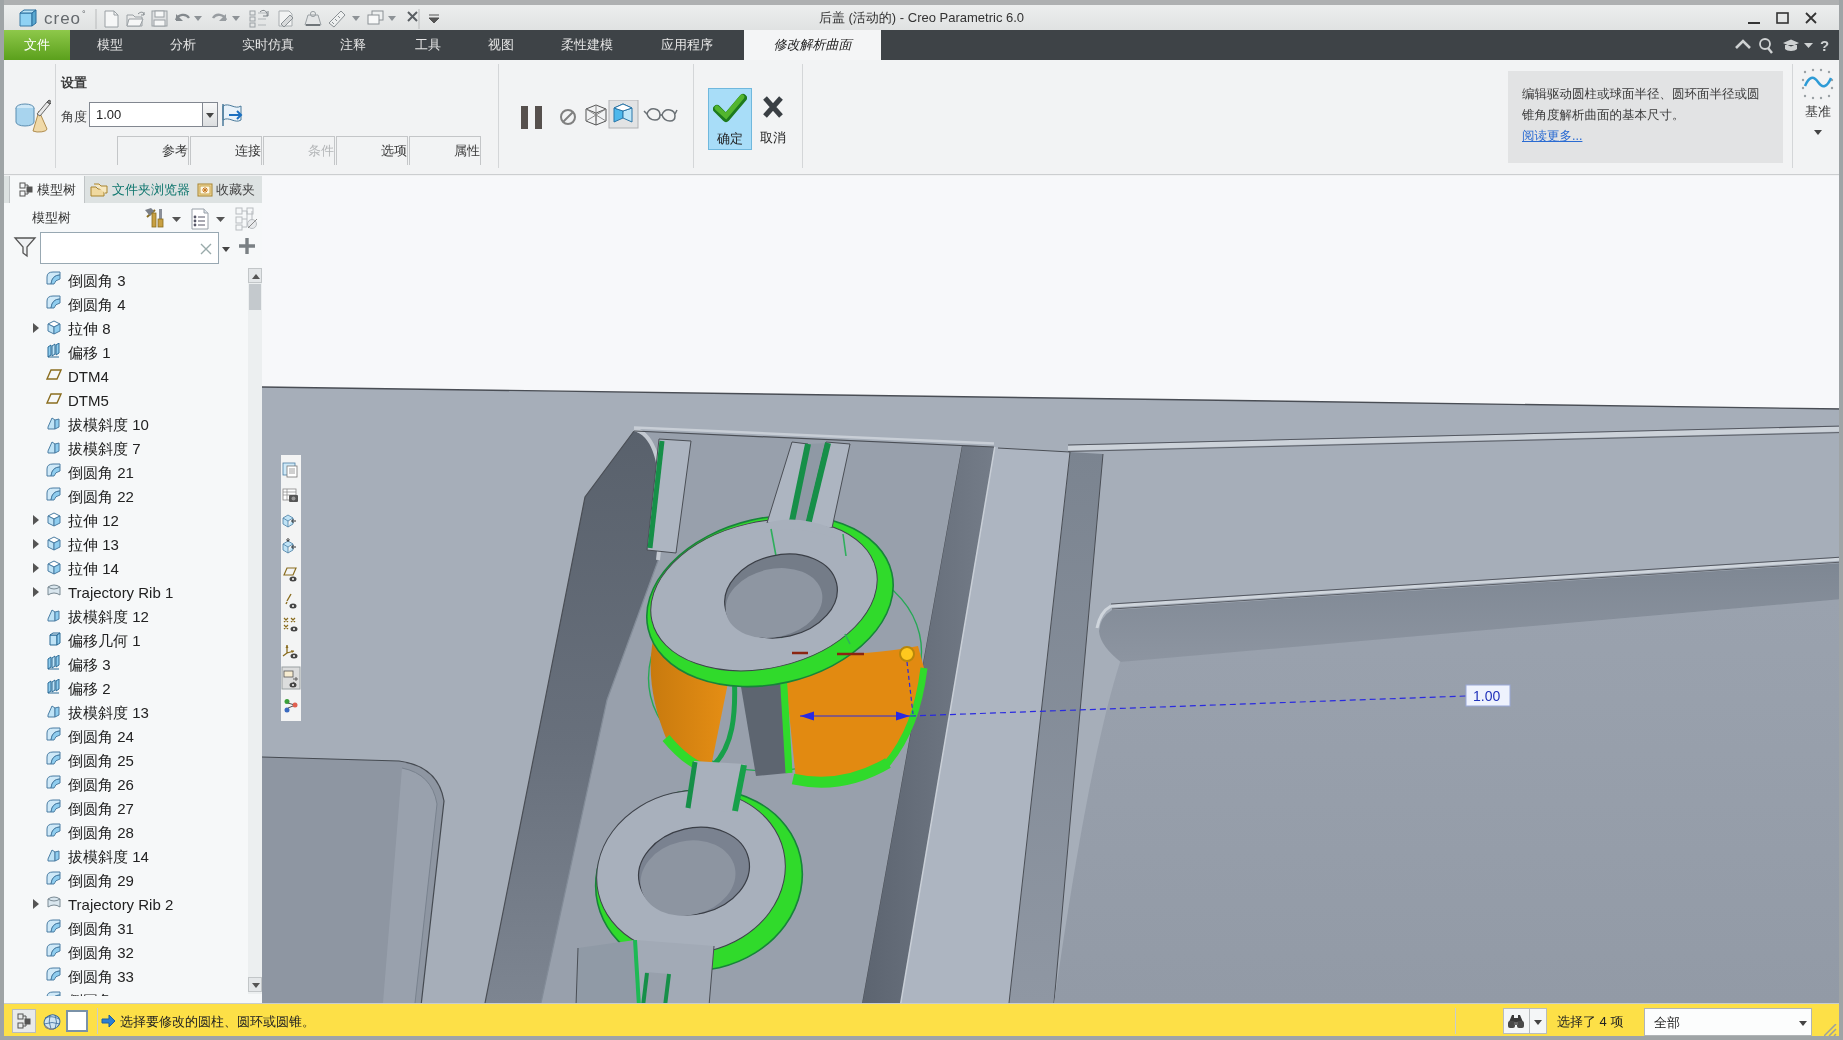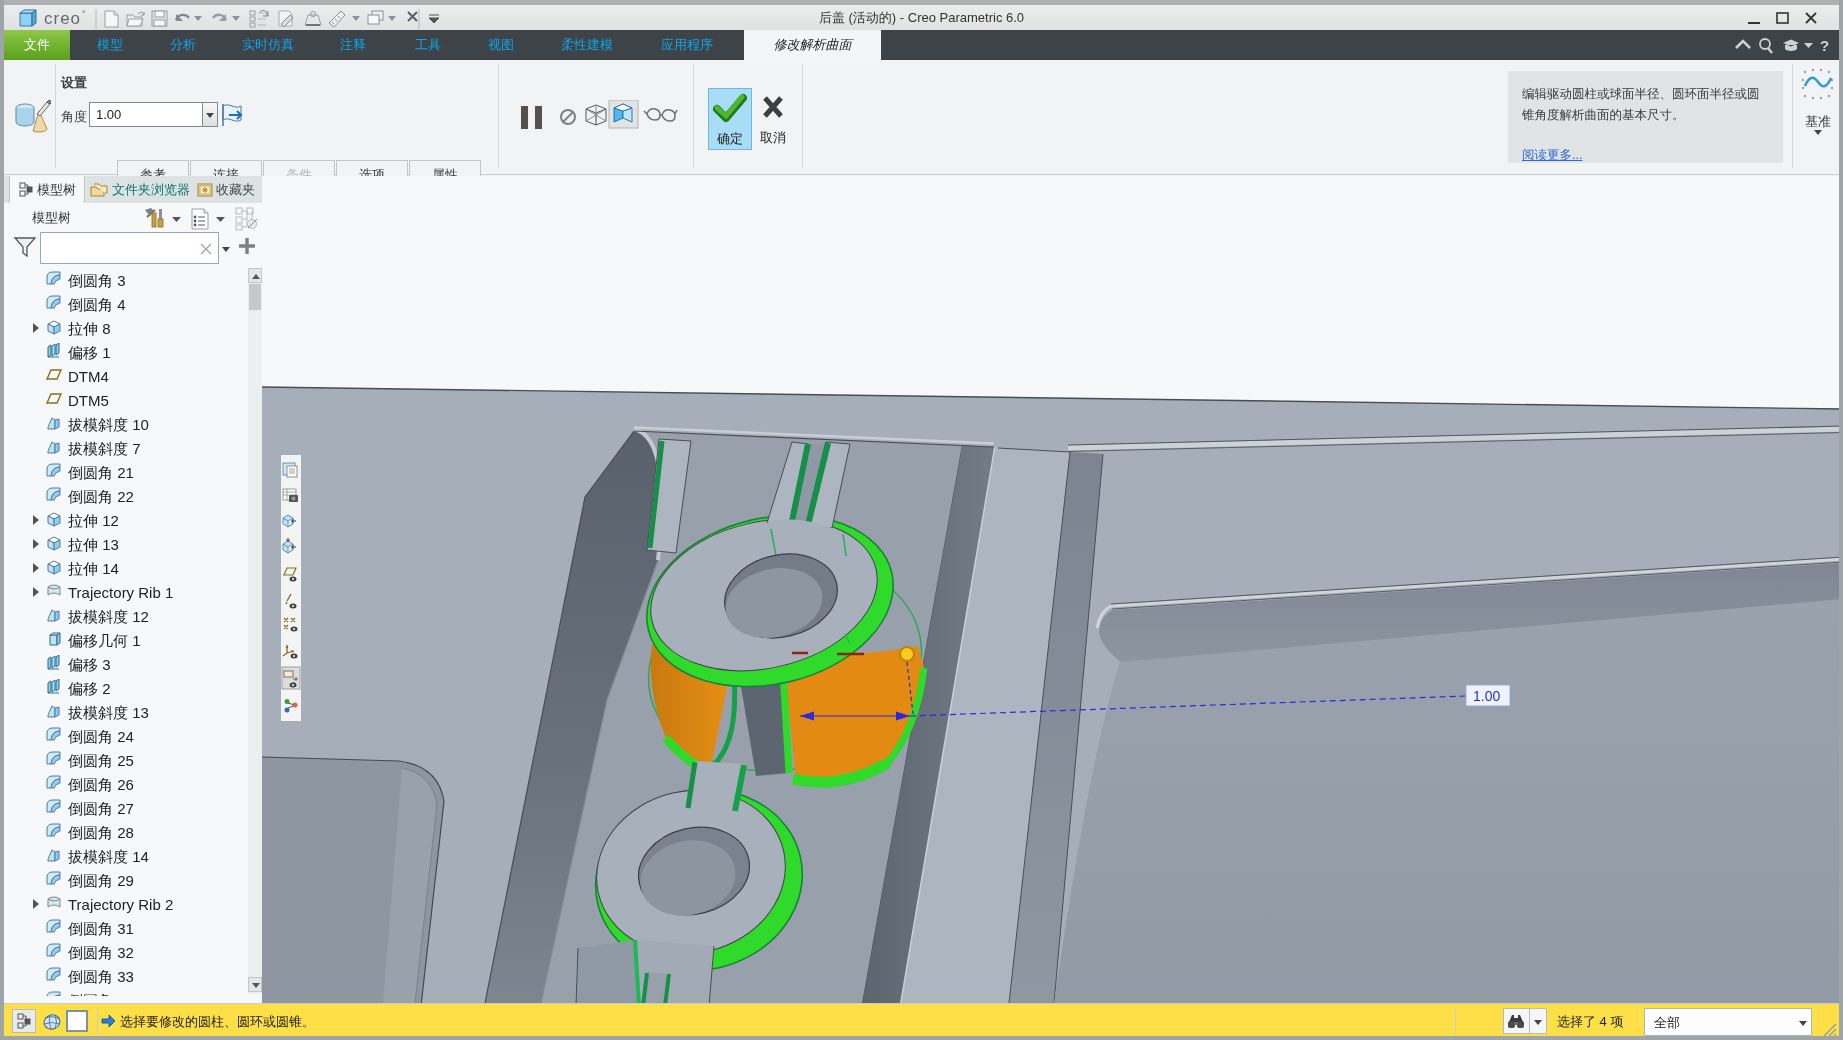--- a/index.html
+++ b/index.html
@@ -4,33 +4,33 @@
 <style>
 * { margin:0; padding:0; box-sizing:border-box; }
 html,body { width:1843px; height:1040px; overflow:hidden; font-family:"Liberation Sans",sans-serif; }
 #win { position:absolute; left:0; top:0; width:1843px; height:1040px; background:#f1f2f3; }
 .abs { position:absolute; }
 
 #titlebar { position:absolute; left:4px; top:5px; width:1835px; height:25px; background:linear-gradient(#eceeee,#e0e2e2); }
 #title-text { position:absolute; left:0; right:0; top:4px; text-align:center; font-size:13px; color:#333; }
 
 #tabbar { position:absolute; left:4px; top:30px; width:1835px; height:30px; background:#3e4347; }
-.rtab { position:absolute; top:0; height:30px; line-height:30px; color:#0ea5e9; font-size:13px; text-align:center; }
+.rtab { position:absolute; top:0; height:30px; line-height:30px; color:#e5e5e5; font-size:13px; text-align:center; }
 #tab-file { left:0; width:66px; background:linear-gradient(#8ec84a,#5ba01c); color:#fff; }
 #tab-active { background:#f4f5f6; color:#222; font-style:italic; }
 
 #ribbon { position:absolute; left:4px; top:60px; width:1835px; height:115px; background:#f2f3f4; border-bottom:1px solid #ccced0; }
 .vsep { position:absolute; top:4px; height:104px; width:1px; background:#d4d6d8; }
 #lbl-shezhi { position:absolute; left:57px; top:14px; font-size:13px; font-weight:bold; color:#3c3c3c; }
 #lbl-jiaodu { position:absolute; left:57px; top:48px; font-size:13px; color:#3c3c3c; }
 #angle-box { position:absolute; left:85px; top:42px; width:114px; height:25px; background:#fff; border:1px solid #828790; font-size:13px; color:#222; line-height:23px; padding-left:6px; }
 #angle-drop { position:absolute; left:199px; top:42px; width:15px; height:25px; background:linear-gradient(#f8f8f8,#dcdee0); border:1px solid #828790; border-left:none; }
 .darr { width:0; height:0; border-left:4px solid transparent; border-right:4px solid transparent; border-top:5px solid #444; position:absolute; }
 
-.pbtn { position:absolute; top:100px; height:29px; width:72px; background:#f2f3f4; border:1px solid #c4c6c8; border-bottom:none; font-size:13px; color:#3a3a3a; text-align:center; line-height:27px; }
+.pbtn { position:absolute; top:76px; height:29px; width:72px; background:#f2f3f4; border:1px solid #c4c6c8; border-bottom:none; font-size:13px; color:#3a3a3a; text-align:right; line-height:27px; }
 
 #okbtn { position:absolute; left:704px; top:28px; width:44px; height:62px; background:#a8ddf8; border:1px solid #70b8dd; text-align:center; }
 #okbtn div { font-size:13px; color:#222; margin-top:3px; }
 #cancel { position:absolute; left:752px; top:28px; width:34px; height:62px; text-align:center; }
 #cancel div { font-size:13px; color:#222; margin-top:3px; }
 
 #tooltip { position:absolute; left:1504px; top:11px; width:275px; height:92px; background:#e2e3e4; font-size:12.5px; color:#3a3a3a; padding:13px 0 0 14px; line-height:21px; }
 #tooltip a { color:#2a6bd2; text-decoration:underline; }
 #jizhun { position:absolute; left:1795px; top:8px; width:38px; text-align:center; font-size:13px; color:#3c3c3c; }
 
@@ -219,41 +219,41 @@
       </svg>
       <div>确定</div>
     </div>
     <div id="cancel">
       <svg width="24" height="30" viewBox="0 0 24 30" style="margin-top:4px">
         <path d="M4 6 L20 24 M20 6 L4 24" stroke="#3a3f44" stroke-width="5"></path>
       </svg>
       <div>取消</div>
     </div>
 
-    <div id="tooltip">编辑驱动圆柱或球面半径、圆环面半径或圆<br>锥角度解析曲面的基本尺寸。<br><a style="display:inline-block;margin-top:19px">阅读更多...</a></div>
+    <div id="tooltip">编辑驱动圆柱或球面半径、圆环面半径或圆<br>锥角度解析曲面的基本尺寸。<br><a style="display:inline-block;">阅读更多...</a></div>
 
     <div id="jizhun">
       <svg width="34" height="32" viewBox="0 0 34 32">
         <g fill="#9aa0a4">
           <circle cx="4" cy="4" r="1.2"></circle>
             <circle cx="12" cy="2" r="1.2"></circle>
             <circle cx="20" cy="2" r="1.2"></circle>
             <circle cx="28" cy="4" r="1.2"></circle>
           <circle cx="2" cy="12" r="1.2"></circle>
             <circle cx="2" cy="20" r="1.2"></circle>
             <circle cx="4" cy="28" r="1.2"></circle>
           <circle cx="31" cy="12" r="1.2"></circle>
             <circle cx="31" cy="20" r="1.2"></circle>
             <circle cx="28" cy="28" r="1.2"></circle>
           <circle cx="12" cy="30" r="1.2"></circle>
             <circle cx="20" cy="30" r="1.2"></circle>
         </g>
         <path d="M4 18 q6 -14 13 -4 q7 10 13 -4" fill="none" stroke="#2e9bd6" stroke-width="2.5"></path>
       </svg>
-      <div style="margin-top:10px">基准</div>
+      <div style="margin-top:0">基准</div>
       <div class="darr" style="left:15px;top:62px"></div>
     </div>
 
     <div class="pbtn" style="left:113px">参考</div>
     <div class="pbtn" style="left:186px">连接</div>
     <div class="pbtn" style="left:259px;color:#b4b6b8">条件</div>
     <div class="pbtn" style="left:332px">选项</div>
     <div class="pbtn" style="left:405px">属性</div>
   </div>
   <div id="treepanel">

